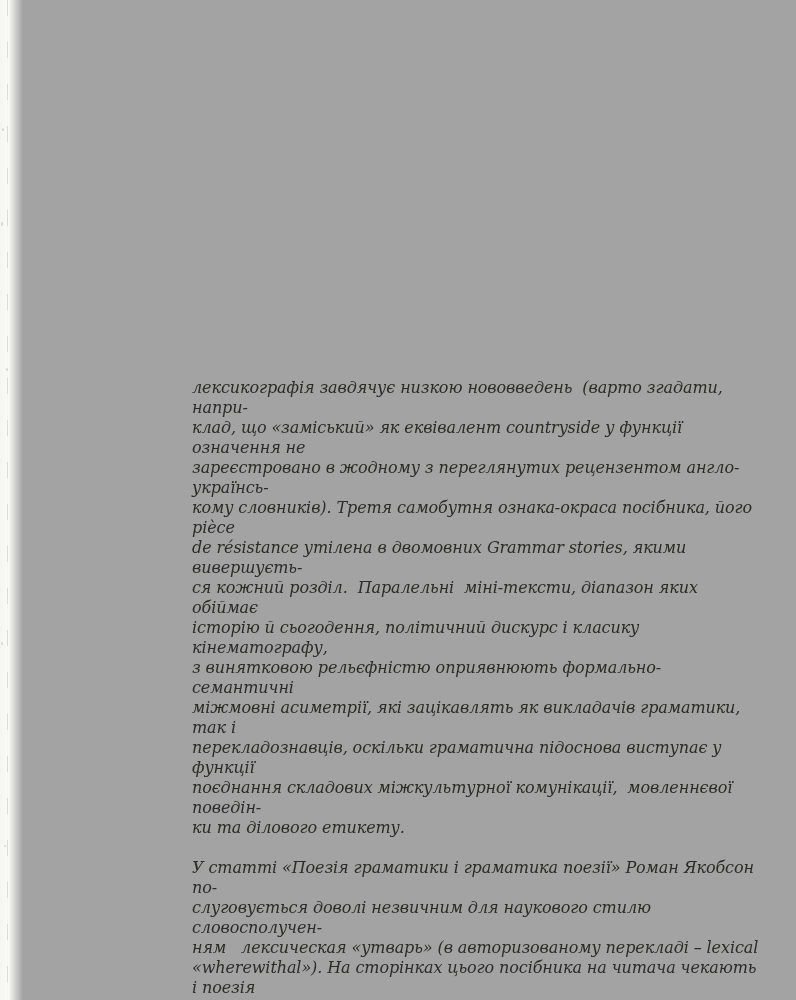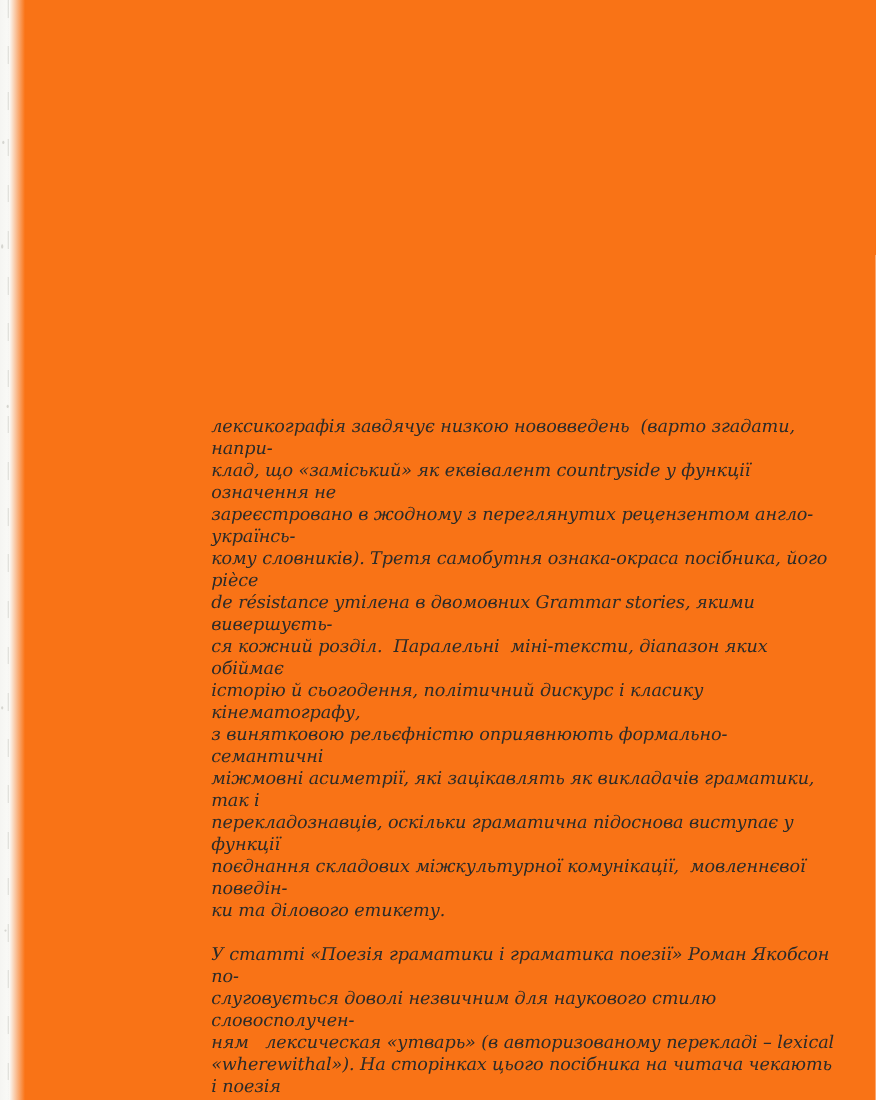--- a/index.html
+++ b/index.html
@@ -10,21 +10,21 @@
     width: 796px;
     height: 1000px;
     position: relative;
     overflow: hidden;
     background: #fdfdfc;
     font-family: "DejaVu Serif", "Liberation Serif", serif;
   }
   .page {
     position: absolute;
     inset: 0;
-    background: #f97316;
+    background: #a3a3a3;
   }
   
   .scan-strip {
     position: absolute;
     left: 0;
     top: 0;
     width: 24px;
     height: 100%;
     background: linear-gradient(90deg, #f5f5f2 0%, #fafaf7 35%, rgba(255,255,255,0) 95%);
   }

